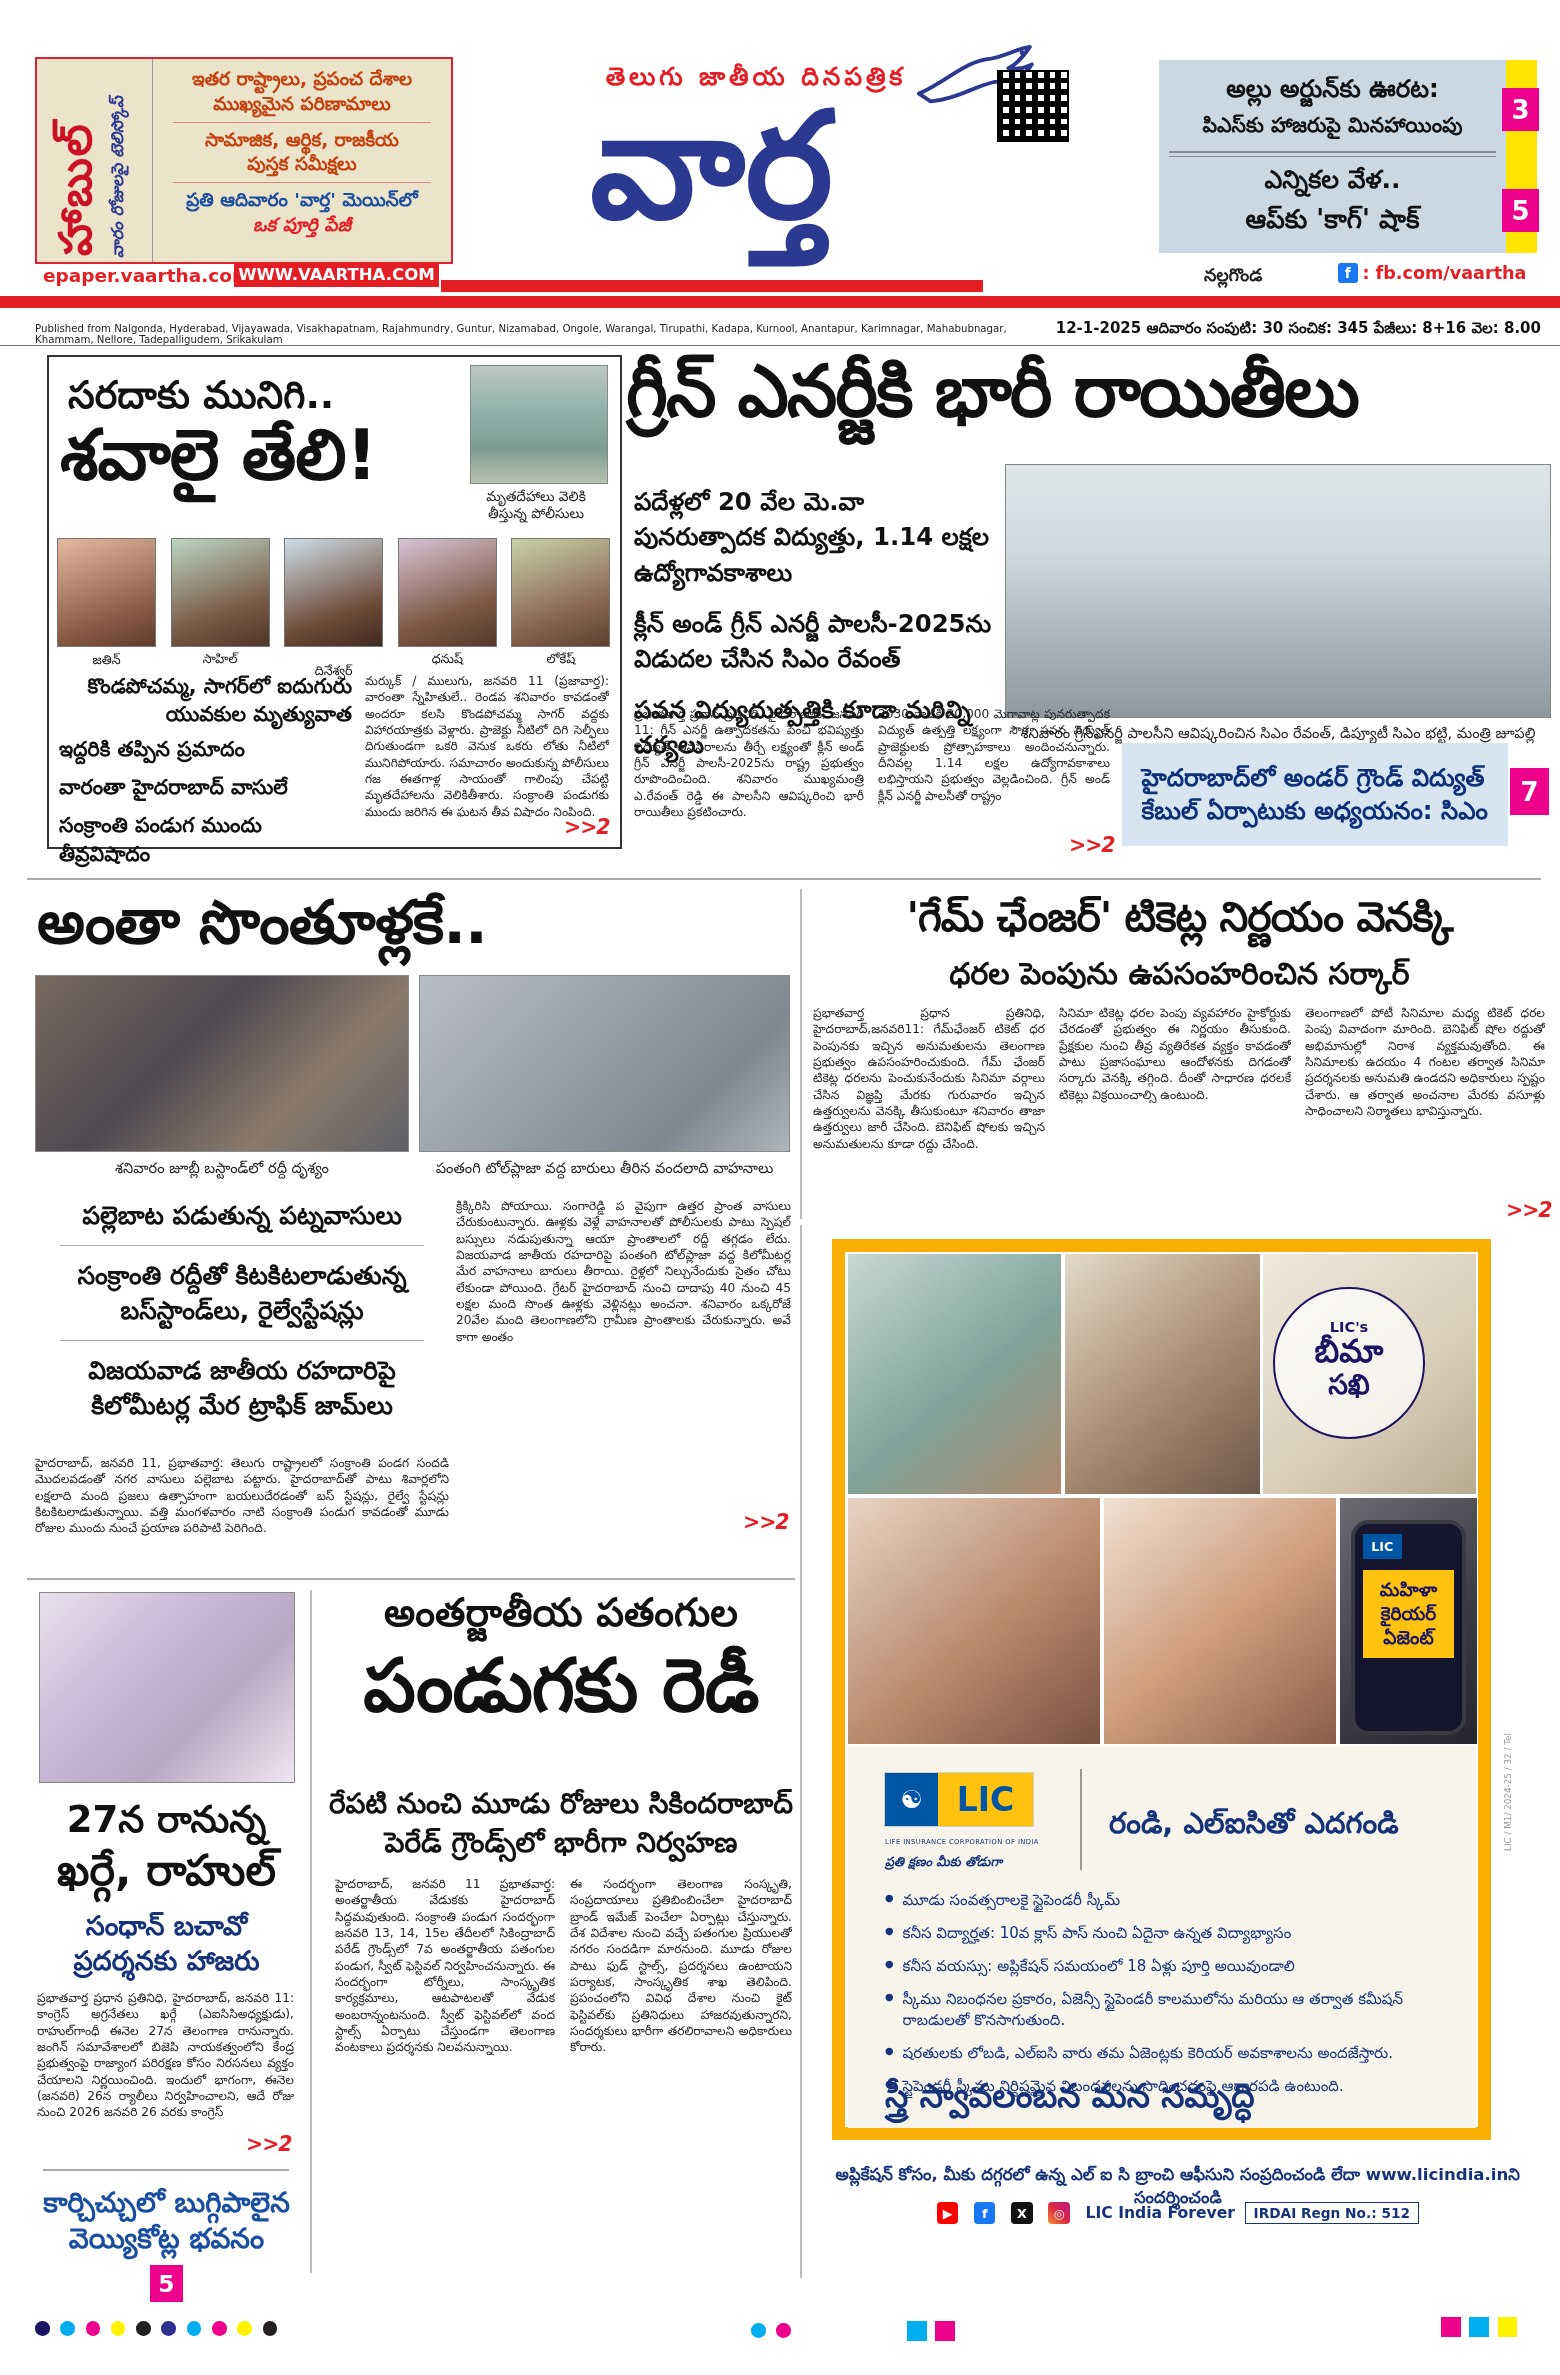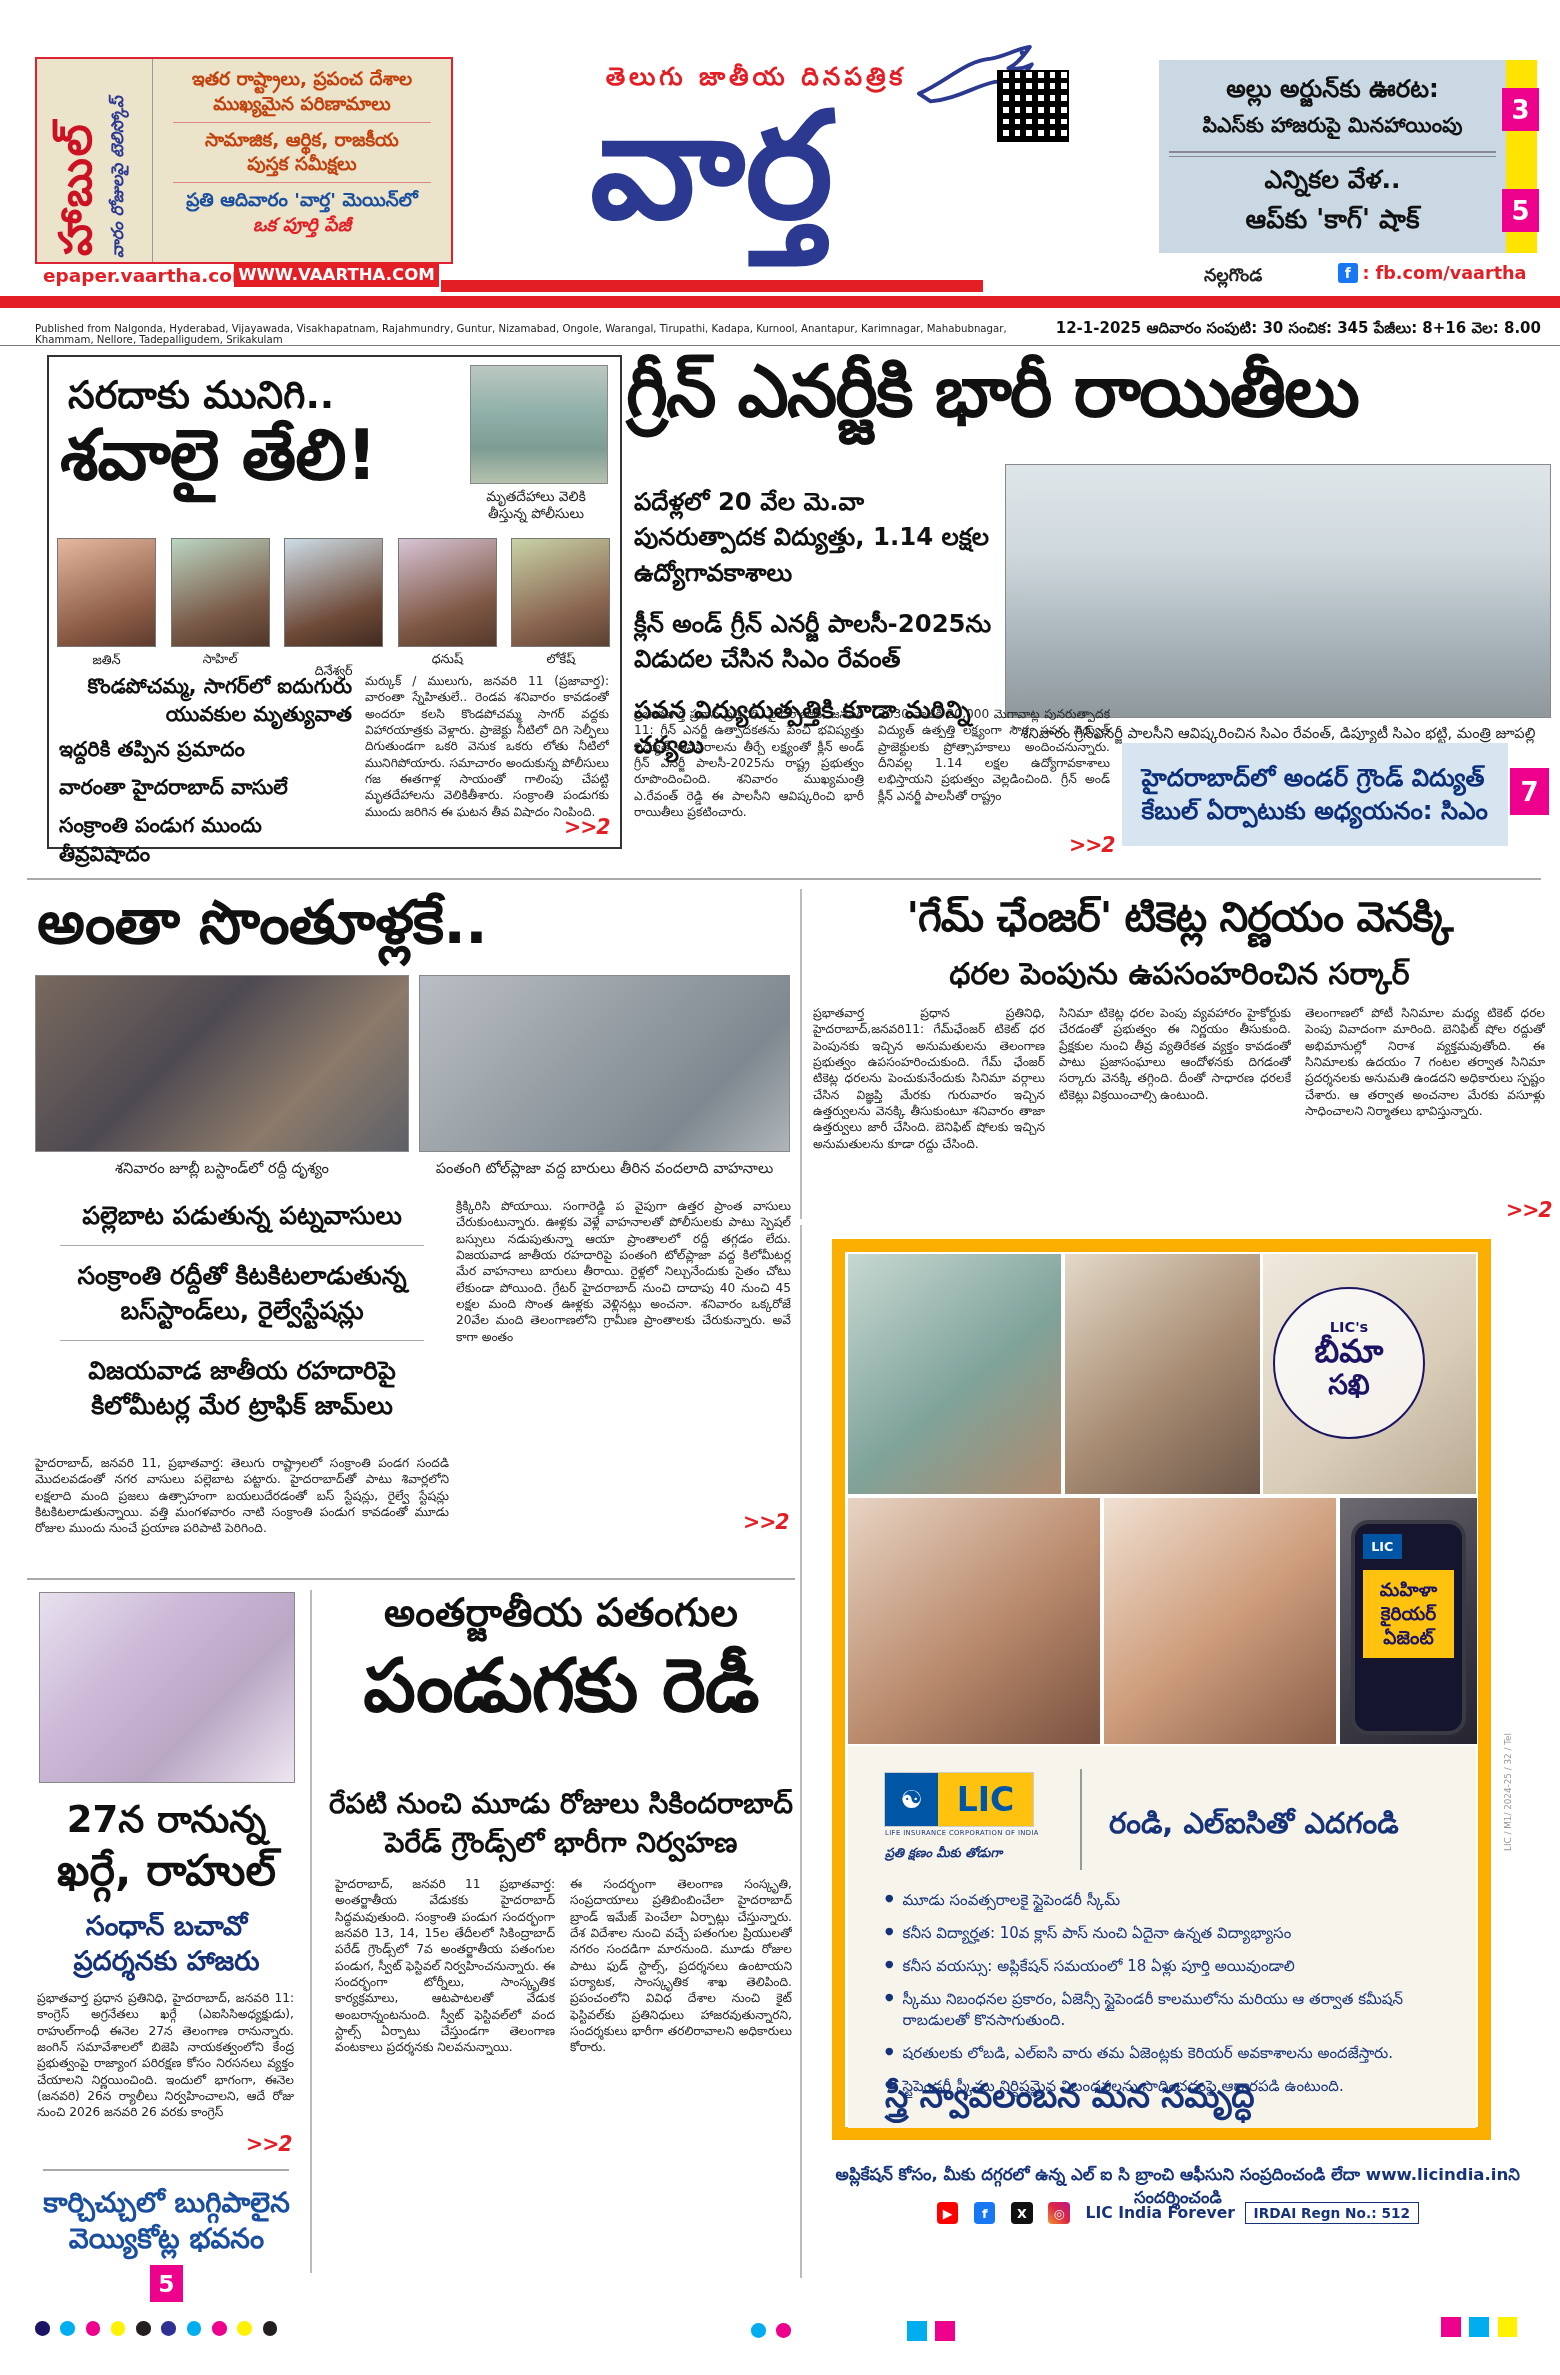--- a/index.html
+++ b/index.html
@@ -201,21 +201,21 @@
     <div class="xb c" style="font-size:25px;line-height:1.4;">విజయవాడ జాతీయ రహదారిపై కిలోమీటర్ల మేర ట్రాఫిక్ జామ్‌లు</div>
   </div>
   <div class="abs body-txt j" style="left:35px;top:1455px;width:414px;height:115px;overflow:hidden;">హైదరాబాద్, జనవరి 11, ప్రభాతవార్త: తెలుగు రాష్ట్రాలలో సంక్రాంతి పండగ సందడి మొదలవడంతో నగర వాసులు పల్లెబాట పట్టారు. హైదరాబాద్‌తో పాటు శివార్లలోని లక్షలాది మంది ప్రజలు ఉత్సాహంగా బయలుదేరడంతో బస్ స్టేషన్లు, రైల్వే స్టేషన్లు కిటకిటలాడుతున్నాయి. వత్తి మంగళవారం నాటి సంక్రాంతి పండుగ కావడంతో మూడు రోజుల ముందు నుంచే ప్రయాణ పరిపాటి పెరిగింది.</div>
   <div class="abs body-txt j" style="left:456px;top:1198px;width:335px;height:310px;overflow:hidden;">క్రిక్కిరిసి పోయాయి. సంగారెడ్డి ప వైపుగా ఉత్తర ప్రాంత వాసులు చేరుకుంటున్నారు. ఊళ్లకు వెళ్లే వాహనాలతో పోలీసులకు పాటు స్పెషల్ బస్సులు నడుపుతున్నా ఆయా ప్రాంతాలలో రద్దీ తగ్గడం లేదు. విజయవాడ జాతీయ రహదారిపై పంతంగి టోల్‌ప్లాజా వద్ద కిలోమీటర్ల మేర వాహనాలు బారులు తీరాయి. రైళ్లలో నిల్చునేందుకు సైతం చోటు లేకుండా పోయింది. గ్రేటర్ హైదరాబాద్ నుంచి దాదాపు 40 నుంచి 45 లక్షల మంది సొంత ఊళ్లకు వెళ్లినట్లు అంచనా. శనివారం ఒక్కరోజే 20వేల మంది తెలంగాణలోని గ్రామీణ ప్రాంతాలకు చేరుకున్నారు. అవే కాగా అంతం</div>
   <div class="abs jump" style="left:743px;top:1510px;">&gt;&gt;2</div>
 
   <div class="abs xb c" style="left:808px;top:893px;width:743px;font-size:41px;letter-spacing:-1px;">'గేమ్ ఛేంజర్' టికెట్ల నిర్ణయం వెనక్కి</div>
   <div class="abs xb c" style="left:808px;top:956px;width:743px;font-size:30px;">ధరల పెంపును ఉపసంహరించిన సర్కార్</div>
   <div class="abs body-txt j" style="left:813px;top:1005px;width:232px;height:217px;overflow:hidden;">ప్రభాతవార్త ప్రధాన ప్రతినిధి, హైదరాబాద్,జనవరి11: గేమ్‌ఛేంజర్ టికెట్ ధర పెంపునకు ఇచ్చిన అనుమతులను తెలంగాణ ప్రభుత్వం ఉపసంహరించుకుంది. గేమ్ ఛేంజర్ టికెట్ల ధరలను పెంచుకునేందుకు సినిమా వర్గాలు చేసిన విజ్ఞప్తి మేరకు గురువారం ఇచ్చిన ఉత్తర్వులను వెనక్కి తీసుకుంటూ శనివారం తాజా ఉత్తర్వులు జారీ చేసింది. బెనిఫిట్ షోలకు ఇచ్చిన అనుమతులను కూడా రద్దు చేసింది.</div>
   <div class="abs body-txt j" style="left:1059px;top:1005px;width:232px;height:217px;overflow:hidden;">సినిమా టికెట్ల ధరల పెంపు వ్యవహారం హైకోర్టుకు చేరడంతో ప్రభుత్వం ఈ నిర్ణయం తీసుకుంది. ప్రేక్షకుల నుంచి తీవ్ర వ్యతిరేకత వ్యక్తం కావడంతో పాటు ప్రజాసంఘాలు ఆందోళనకు దిగడంతో సర్కారు వెనక్కి తగ్గింది. దీంతో సాధారణ ధరలకే టికెట్లు విక్రయించాల్సి ఉంటుంది.</div>
-  <div class="abs body-txt j" style="left:1305px;top:1005px;width:240px;height:195px;overflow:hidden;">తెలంగాణలో పోటీ సినిమాల మధ్య టికెట్ ధరల పెంపు వివాదంగా మారింది. బెనిఫిట్ షోల రద్దుతో అభిమానుల్లో నిరాశ వ్యక్తమవుతోంది. ఈ సినిమాలకు ఉదయం 7 గంటల తర్వాత సినిమా ప్రదర్శనలకు అనుమతి ఉండదని అధికారులు స్పష్టం చేశారు. ఆ తర్వాత అంచనాల మేరకు వసూళ్లు సాధించాలని నిర్మాతలు భావిస్తున్నారు.</div>
+  <div class="abs body-txt j" style="left:1305px;top:1005px;width:240px;height:195px;overflow:hidden;">తెలంగాణలో పోటీ సినిమాల మధ్య టికెట్ ధరల పెంపు వివాదంగా మారింది. బెనిఫిట్ షోల రద్దుతో అభిమానుల్లో నిరాశ వ్యక్తమవుతోంది. ఈ సినిమాలకు ఉదయం 4 గంటల తర్వాత సినిమా ప్రదర్శనలకు అనుమతి ఉండదని అధికారులు స్పష్టం చేశారు. ఆ తర్వాత అంచనాల మేరకు వసూళ్లు సాధించాలని నిర్మాతలు భావిస్తున్నారు.</div>
   <div class="abs jump" style="left:1506px;top:1198px;">&gt;&gt;2</div>
 
   <div class="abs hrule" style="left:27px;top:1578px;width:768px;height:1.5px;"></div>
   <div class="abs vrule" style="left:800px;top:1225px;height:1053px;width:1.5px;"></div>
   <div class="abs vrule" style="left:310px;top:1590px;height:683px;width:1.5px;"></div>
 
   <div class="abs ph ph-leaders" style="left:39px;top:1592px;width:256px;height:191px;"></div>
   <div class="abs xb c" style="left:35px;top:1798px;width:263px;font-size:37px;">27న రానున్న</div>
   <div class="abs blk c" style="left:35px;top:1845px;width:263px;font-size:43px;">ఖర్గే, రాహుల్</div>
   <div class="abs xb c navy" style="left:35px;top:1910px;width:263px;font-size:27px;">సంధాన్ బచావో</div>
@@ -260,21 +260,21 @@
         <div>ఏజెంట్</div>
       </div>
     </div>
 
     <div class="abs lic-panel" style="left:39px;top:519px;width:628px;height:382px;">
       <div class="abs" style="left:37px;top:27px;">
         <div class="lic-logo">
           <div class="em">☯</div>
           <div class="tx">LIC</div>
         </div>
-        <div style="font-size:6.8px;color:#16337a;margin-top:3px;letter-spacing:0.4px;">LIFE INSURANCE CORPORATION OF INDIA</div>
+        <div style="font-size:6.8px;color:#16337a;margin-top:12px;letter-spacing:0.4px;">LIFE INSURANCE CORPORATION OF INDIA</div>
         <div class="navy bold" style="font-size:12.7px;margin-top:7.8px;font-style:italic;">ప్రతి క్షణం మీకు తోడుగా</div>
       </div>
       <div class="abs" style="left:232px;top:23.4px;width:2px;height:101px;background:#999;"></div>
       <div class="abs navy xb" style="left:261px;top:60px;font-size:29px;">రండి, ఎల్ఐసితో ఎదగండి</div>
       <div class="abs" style="left:37px;top:144px;width:558px;">
         <div class="bullet">మూడు సంవత్సరాలకై స్టైపెండరీ స్కీమ్</div>
         <div class="bullet">కనీస విద్యార్హత: 10వ క్లాస్ పాస్ నుంచి ఏదైనా ఉన్నత విద్యాభ్యాసం</div>
         <div class="bullet">కనీస వయస్సు: అప్లికేషన్ సమయంలో 18 ఏళ్లు పూర్తి అయివుండాలి</div>
         <div class="bullet">స్కీము నిబంధనల ప్రకారం, ఏజెన్సీ స్టైపెండరీ కాలములోను మరియు ఆ తర్వాత కమీషన్ రాబడులతో కొనసాగుతుంది.</div>
         <div class="bullet">షరతులకు లోబడి, ఎల్ఐసి వారు తమ ఏజెంట్లకు కెరియర్ అవకాశాలను అందజేస్తారు.</div>

